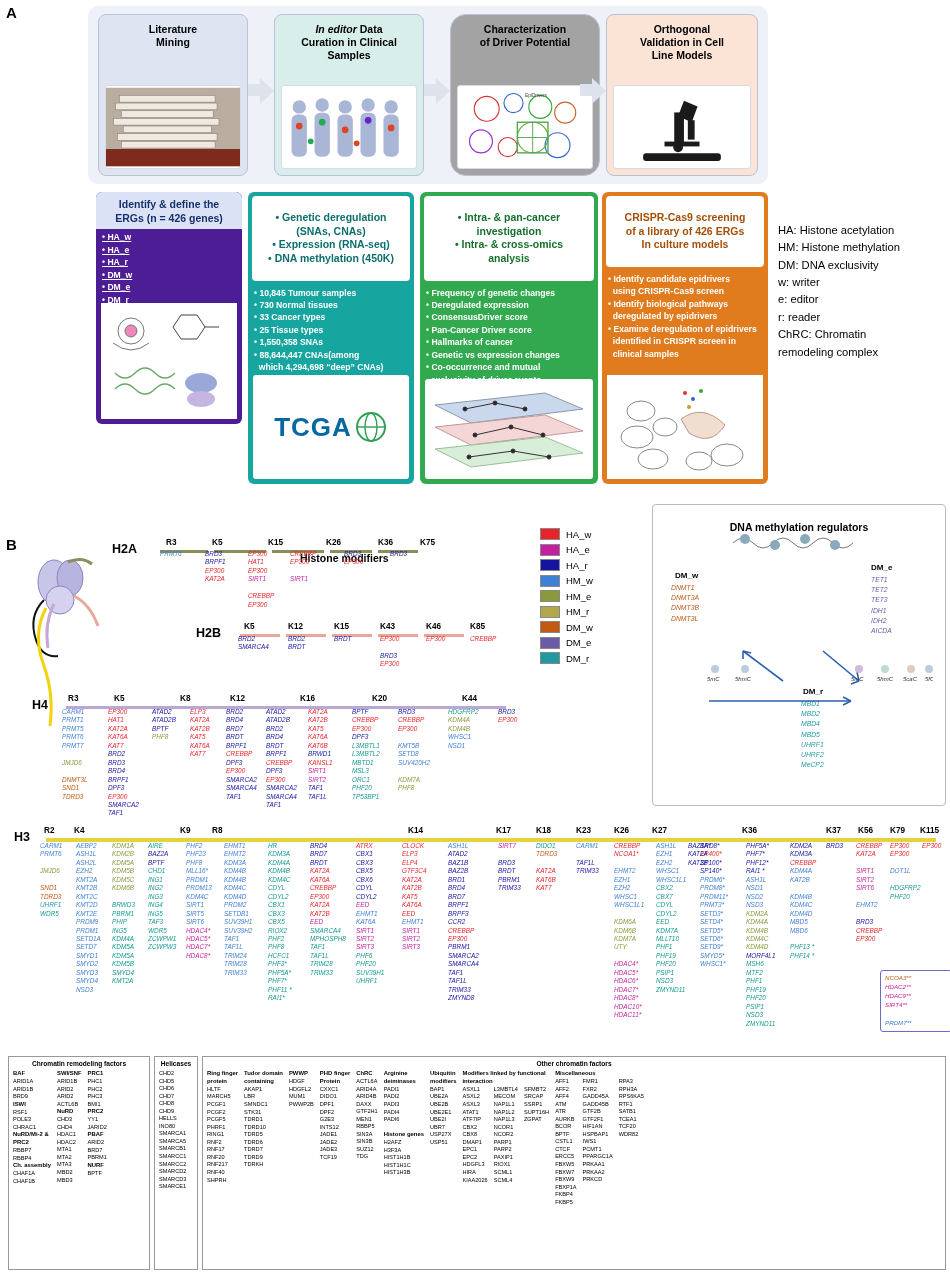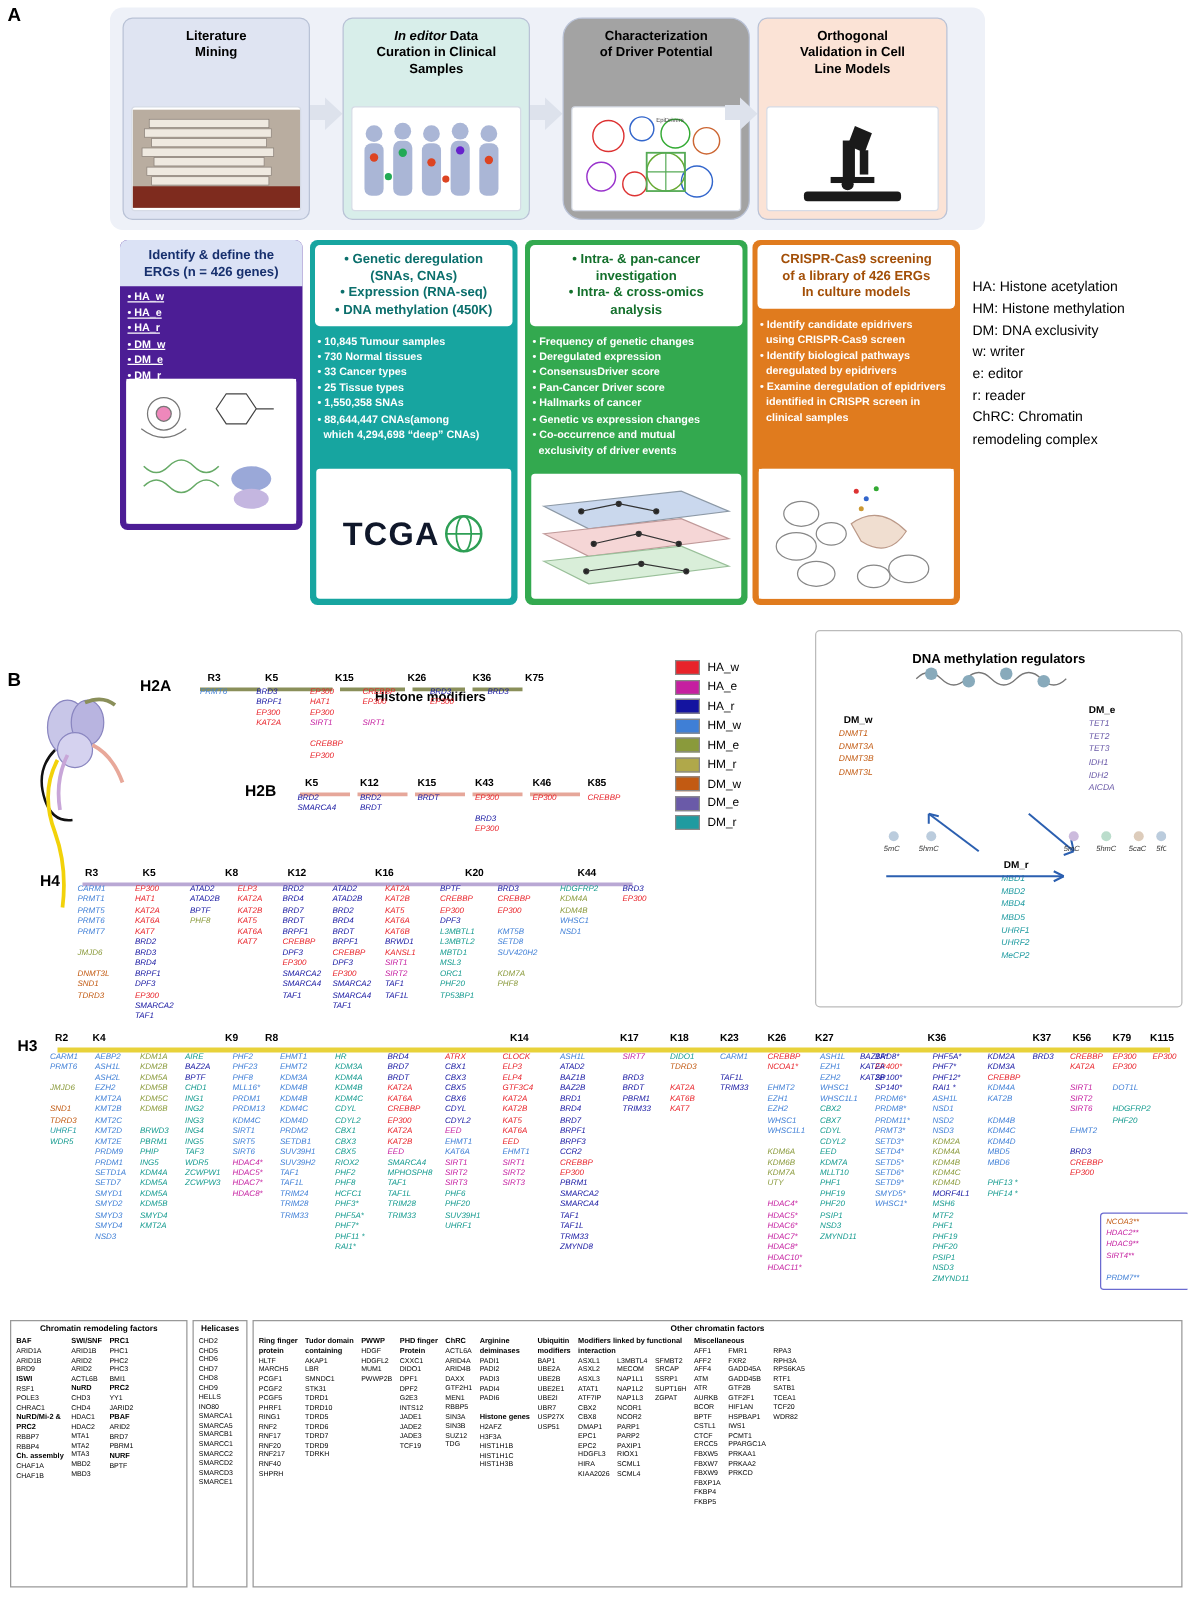--- a/index.html
+++ b/index.html
@@ -1,20 +1,20 @@
 <!DOCTYPE html>
 <html><head>
 <meta charset="utf-8">
 <style>
   html,body{margin:0;padding:0;}
   body{width:950px;height:1280px;background:#ffffff;font-family:"Liberation Sans",sans-serif;color:#000;position:relative;overflow:hidden;}
   .panel-letter{position:absolute;font-weight:bold;font-size:15px;}
   
   #panelA{position:absolute;left:0;top:0;width:950px;height:500px;}
-  #flowbox{position:absolute;left:88px;top:6px;width:680px;height:178px;background:#eef1f8;border-radius:10px;padding-left:20px;}
+  #flowbox{position:absolute;left:88px;top:6px;width:680px;height:178px;background:#eef1f8;border-radius:10px;}
   .flowcard{position:absolute;top:8px;width:150px;height:162px;border-radius:8px;border:1px solid #b9c2d6;box-sizing:border-box;padding:4px;}
   .flowcard .t{font-size:10.5px;font-weight:bold;text-align:center;line-height:1.25;margin-top:4px;}
   .flowcard .pic{position:absolute;left:6px;right:6px;bottom:6px;height:82px;background:#fff;border:1px solid #d6dbe6;border-radius:3px;overflow:hidden;}
   #fc1{left:10px;background:#dfe4f2;}
   #fc2{left:186px;background:#d8eeea;}
   #fc3{left:362px;background:#a3a3a3;border-radius:16px;}
   #fc4{left:518px;background:#fbe3d6;width:152px;}
   .arrow{position:absolute;top:72px;width:26px;height:26px;}
   .arrow:after{content:"";position:absolute;left:0;top:6px;width:14px;height:12px;background:#dde2ec;}
   .arrow:before{content:"";position:absolute;left:12px;top:0;border-left:14px solid #dde2ec;border-top:13px solid transparent;border-bottom:13px solid transparent;}
@@ -23,21 +23,21 @@
   .colcard .hd{font-weight:bold;font-size:10.5px;text-align:center;padding:6px 4px 4px;line-height:1.3;}
   .colcard .bd{font-size:8.6px;line-height:1.45;padding:2px 6px;font-weight:bold;}
   #c1{left:96px;width:146px;height:232px;background:#4c1d95;}
   #c2{left:248px;width:166px;height:292px;background:#17a5a0;}
   #c3{left:420px;width:178px;height:292px;background:#33a94f;}
   #c4{left:602px;width:166px;height:292px;background:#e07b1e;}
   #c1 .hd{background:#dbe2f5;color:#17306e;border-radius:6px 6px 0 0;}
   #c2 .hd{background:#ffffff;color:#0b6f6c;}
   #c3 .hd{background:#ffffff;color:#14702c;}
   #c4 .hd{background:#ffffff;color:#a34f07;}
-  #c2 .hd,#c3 .hd,#c4 .hd{margin:4px;border-radius:4px;padding:5px 4px;}
+  #c2 .hd,#c3 .hd,#c4 .hd{margin:4px;border-radius:4px;padding:15px 4px;}
   .imgbox{position:absolute;left:5px;right:5px;bottom:5px;background:#ffffff;border-radius:3px;}
   .two-col{display:flex;}
   .two-col div{flex:1;text-decoration:underline;}
   .legendA{position:absolute;left:778px;top:222px;width:170px;font-size:11.2px;line-height:1.55;}
   
   #panelB{position:absolute;left:0;top:500px;width:950px;height:780px;}
   .sec-title{font-weight:bold;font-size:10.5px;}
   #hist-title{position:absolute;left:300px;top:12px;margin-top:40px;}
   #dnabox{position:absolute;left:652px;top:4px;width:292px;height:300px;border:1px solid #bbb;border-radius:4px;background:#fff;}
   #dnabox .ti{text-align:center;font-weight:bold;font-size:10.5px;margin-top:16px;}
@@ -201,21 +201,21 @@
       </svg>
     </div>
   </div>
 
   <div class="colcard" id="c2">
     <div class="hd">• Genetic deregulation<br>(SNAs, CNAs)<br>• Expression (RNA-seq)<br>• DNA methylation (450K)</div>
     <div class="bd">
       • 10,845 Tumour samples<br>• 730 Normal tissues<br>• 33 Cancer types<br>• 25 Tissue types<br>• 1,550,358 SNAs<br>• 88,644,447 CNAs(among<br>&nbsp;&nbsp;which 4,294,698 “deep” CNAs)
     </div>
     <div class="imgbox" style="height:104px;display:flex;align-items:center;justify-content:center;">
-      <span style="font-size:26px;font-weight:bold;color:#0f172a;letter-spacing:1px;">TCGA</span>
+      <span style="font-size:26px;font-weight:bold;color:#0369a1;letter-spacing:1px;">TCGA</span>
       <svg width="34" height="34" viewBox="0 0 34 34" style="margin-left:2px;">
         <circle cx="17" cy="17" r="14" fill="none" stroke="#2e9f55" stroke-width="2"></circle>
         <ellipse cx="17" cy="17" rx="6" ry="14" fill="none" stroke="#2e9f55" stroke-width="1.4"></ellipse>
         <line x1="3" y1="17" x2="31" y2="17" stroke="#2e9f55" stroke-width="1.4"></line>
       </svg>
     </div>
   </div>
 
   <div class="colcard" id="c3">
     <div class="hd">• Intra- &amp; pan-cancer<br>investigation<br>• Intra- &amp; cross-omics<br>analysis</div>

